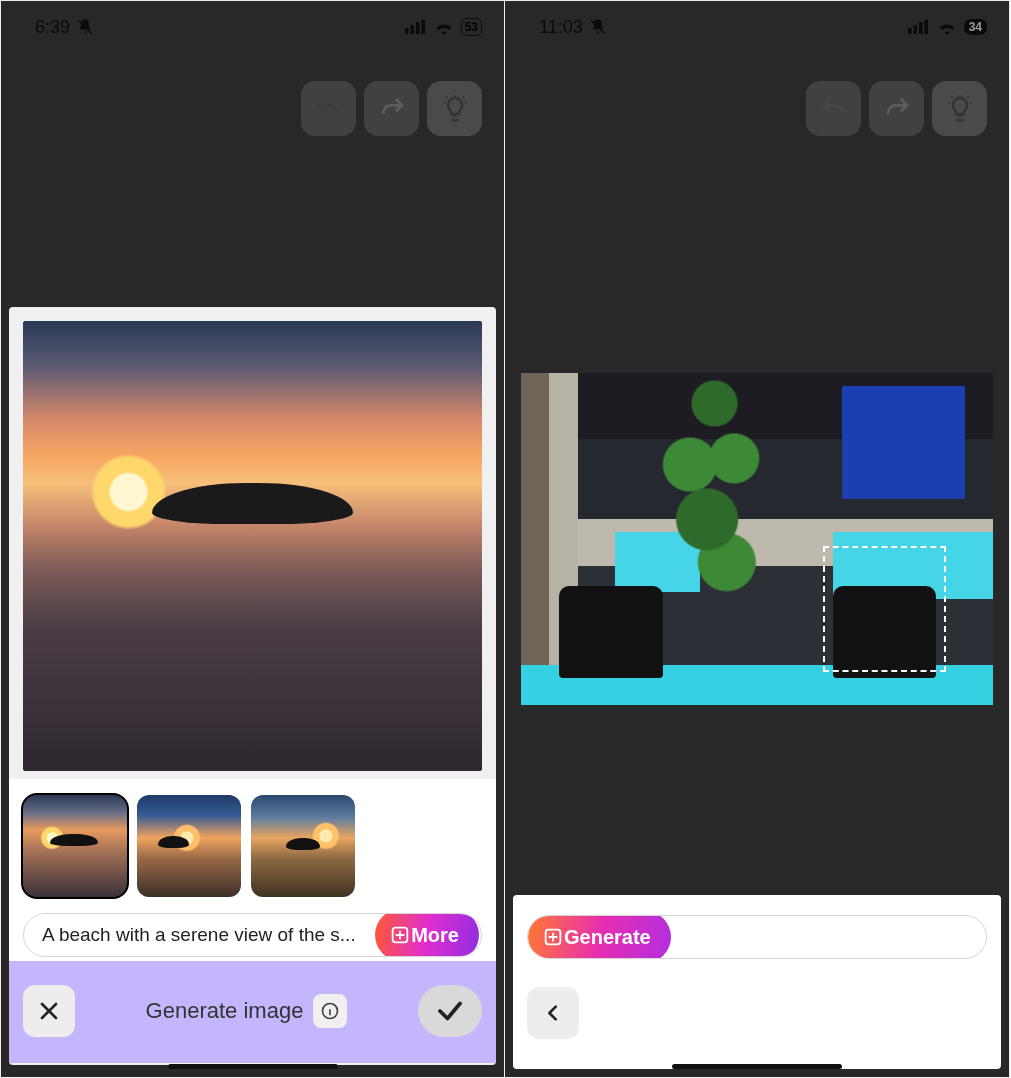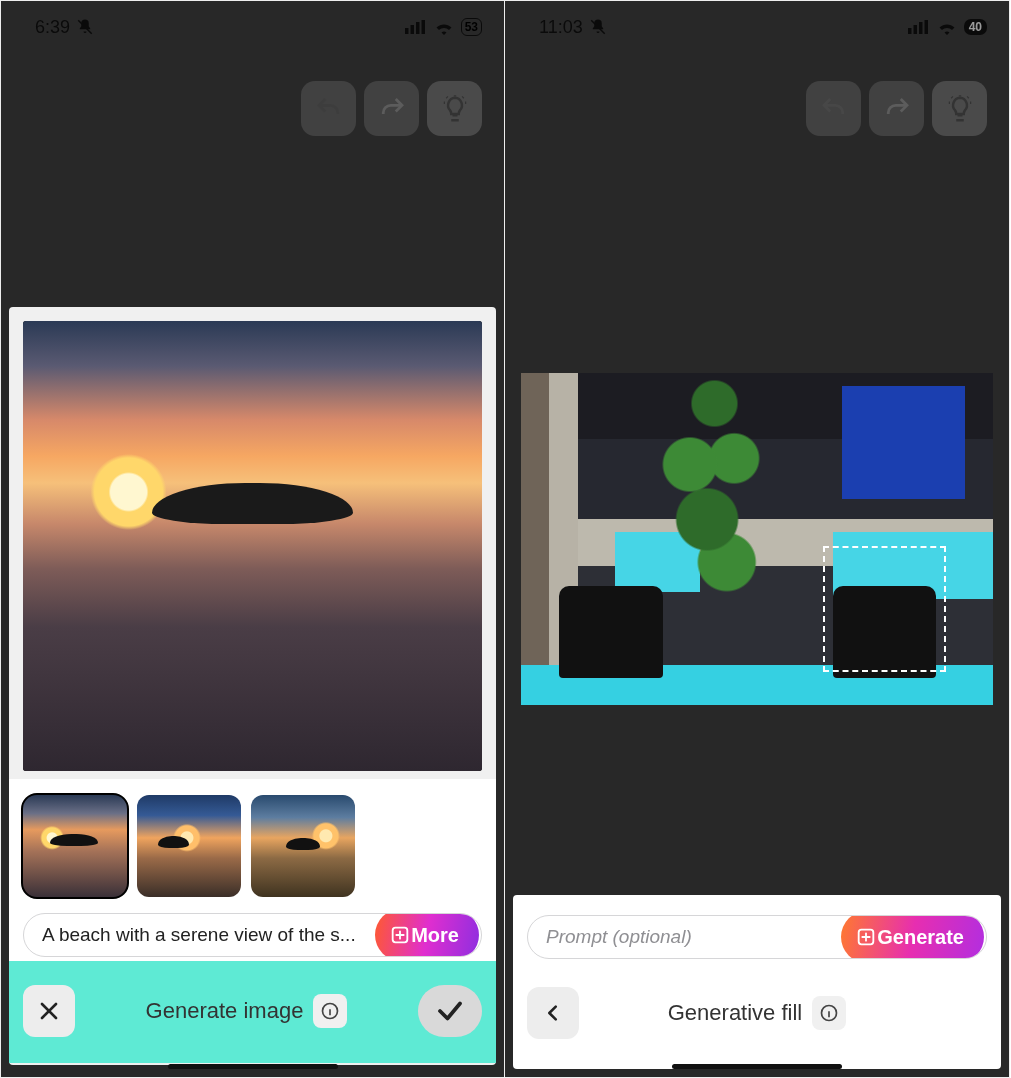--- a/index.html
+++ b/index.html
@@ -33,21 +33,21 @@
   .big-preview { margin:14px 14px 8px 14px; background:#000; border-radius:3px; height:450px; overflow:hidden; }
   .thumbs-row { background:#fff; padding:16px 14px 10px 14px; display:flex; gap:10px; }
   .thumb { width:104px; height:102px; border-radius:12px; overflow:hidden; position:relative; }
   .thumb.selected { outline:3px solid #000; outline-offset:-1px; border-radius:14px; }
   .prompt-area-left { background:#fff; padding:6px 14px 4px 14px; }
   .prompt-pill { display:flex; align-items:center; border:1.5px solid #d6d6d8; border-radius:999px; height:44px; overflow:hidden; }
   .prompt-text { flex:1; padding:0 18px; font-size:19px; color:#222; white-space:nowrap; overflow:hidden; text-overflow:ellipsis; }
   .more-btn, .gen-btn { height:52px; padding:0 20px 0 14px; display:flex; align-items:center; gap:0; border-radius:999px; color:#fff; font-weight:700; font-size:20px; margin-right:2px; }
   .more-btn { background:linear-gradient(100deg,#ff5a2e,#e02ecf,#8e2ee0); }
 
-  .bottom-bar { background:#5eead4; padding:24px 14px 26px 14px; display:flex; align-items:center; gap:10px; justify-content:space-between; }
+  .bottom-bar { background:#c4b5fd; padding:24px 14px 26px 14px; display:flex; align-items:center; gap:10px; justify-content:space-between; }
   .sq-btn { width:52px; height:52px; border-radius:12px; background:#ededed; display:flex; align-items:center; justify-content:center; }
   .sq-btn.oval { width:64px; border-radius:26px; background:#d9d9d9; }
   .bar-title-wrap { display:flex; align-items:center; gap:10px; }
   .bar-title { font-size:22px; color:#333; }
   .info-circle { width:34px; height:34px; border-radius:8px; background:#f0f0f0; display:flex; align-items:center; justify-content:center; }
 
   .home-ind { position:absolute; bottom:8px; left:50%; transform:translateX(-50%); width:170px; height:5px; background:#111; border-radius:3px; }
 
   
   .canvas-area { position:absolute; left:16px; right:16px; top:372px; height:332px; background:#000; overflow:hidden; }
@@ -233,21 +233,21 @@
               <rect x="0" y="8" width="3.5" height="6"></rect>
               <rect x="5.5" y="5" width="3.5" height="9"></rect>
               <rect x="11" y="2" width="3.5" height="12"></rect>
               <rect x="16.5" y="0" width="3.5" height="14"></rect>
             </g>
           </svg>
         <svg width="20" height="15" viewBox="0 0 24 18" fill="#111">
             <path d="M12 18l-3-3c1.7-1.7 4.3-1.7 6 0l-3 3zm-6-6l-3-3c5-5 13-5 18 0l-3 3c-3.3-3.3-8.7-3.3-12 0z"></path>
           </svg>
         <span style="display:inline-flex;align-items:center;background:#111;color:#fff;border-radius:7px;padding:1px 5px;font-size:12px;font-weight:700;">
-          <span>40</span>
+          <span>34</span>
         </span>
       </div>
     </div>
     <div class="top-tools">
       <div class="tool-btn">
         <svg viewBox="0 0 24 24" fill="none" stroke="#777" stroke-width="2.2">
             <path d="M9 14l-5-5 5-5"></path>
             <path d="M4 9h9a6 6 0 0 1 6 6v1"></path>
           </svg>
       </div>
@@ -273,42 +273,32 @@
       <div class="panel-cyan" style="left:20%;top:48%;width:18%;height:18%;"></div>
       <div class="plant"></div>
       <div class="chair" style="left:8%;"></div>
       <div class="chair" style="right:12%;"></div>
     </div>
     <div class="sel-rect" style="right:10%;bottom:10%;width:26%;height:38%;"></div>
   </div>
 
   <div class="sheet-right">
     <div class="prompt-pill">
-      <div class="prompt-text prompt-placeholder">Prompt (optional)</div>
       <div class="gen-btn">
         <svg width="22" height="22" viewBox="0 0 24 24" fill="none" stroke="#fff" stroke-width="2">
             <rect x="4" y="4" width="16" height="16" rx="3"></rect>
             <path d="M12 8v8M8 12h8" stroke-linecap="round"></path>
           </svg>
         <span>Generate</span>
       </div>
     </div>
 
     <div class="bottom-bar-right">
       <div class="sq-btn">
         <svg width="22" height="22" viewBox="0 0 24 24" fill="none" stroke="#222" stroke-width="2.8" stroke-linecap="round" stroke-linejoin="round">
             <path d="M15 5l-7 7 7 7"></path>
           </svg>
       </div>
-      <div class="bar-title-wrap">
-        <span class="bar-title">Generative fill</span>
-        <div class="info-circle">
-          <svg width="20" height="20" viewBox="0 0 24 24" fill="none" stroke="#444" stroke-width="2">
-              <circle cx="12" cy="12" r="9"></circle>
-              <path d="M12 8h.01M11 11h1v5h1"></path>
-            </svg>
-        </div>
-      </div>
       <div class="spacer52"></div>
     </div>
   </div>
   <div class="home-ind"></div>
 </div>
 
 </body></html>

